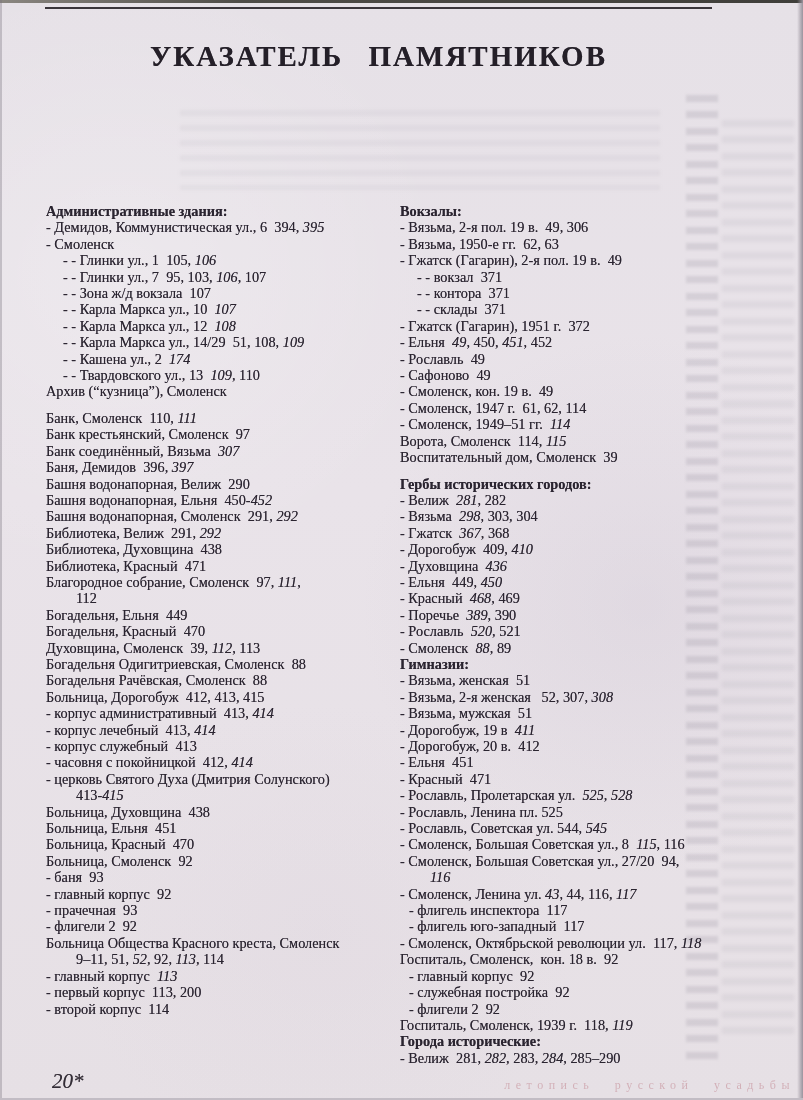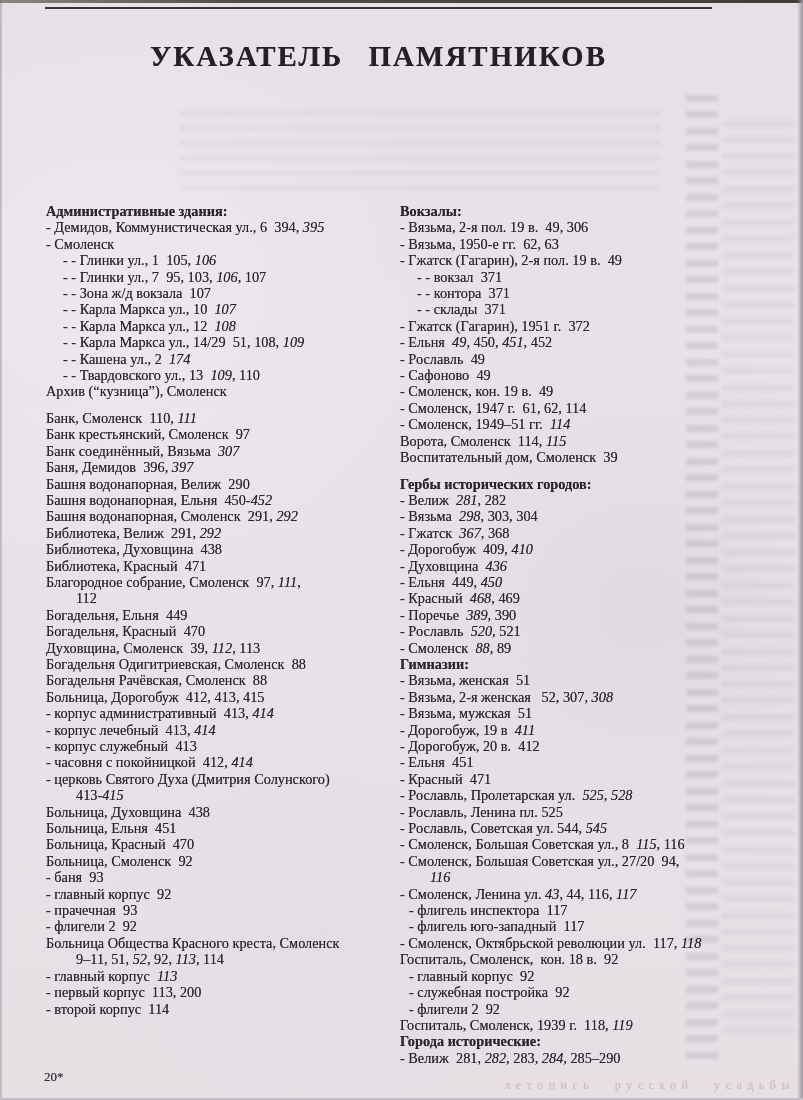--- a/index.html
+++ b/index.html
@@ -32,22 +32,22 @@
   .col-left{width:354px;}
   .col-right{width:359px;}
   .line{white-space:pre;font-size:14.3px;line-height:16.4px;
     text-shadow:0 0 0.4px rgba(42,36,48,0.65);}
   .line i{font-style:italic;}
   .line.bold{font-weight:bold;}
   .line.blank{height:10px;}
   .ind1{padding-left:17px;}
   .ind2{padding-left:30px;}
   .ind3{padding-left:9px;}
-  .footer-left{position:absolute;left:44px;top:1069px;font-size:13px;color:#332d36;
-    text-shadow:0 0 0.4px rgba(51,45,54,0.6);}
+  .footer-left{position:absolute;left:52px;top:1069px;font-size:21px;color:#332d36;
+    text-shadow:0 0 0.4px rgba(51,45,54,0.6);font-style:italic;}
   .footer-right{position:absolute;right:8px;top:1078px;font-size:12px;
     letter-spacing:5.5px;word-spacing:12px;color:var(--accent,rgba(186,116,128,0.6));
     opacity:0.75;}
   .ghost-a{position:absolute;left:686px;top:95px;width:32px;height:970px;
     background:repeating-linear-gradient(180deg,rgba(95,88,108,0.14) 0px,rgba(95,88,108,0.14) 7px,rgba(0,0,0,0) 7px,rgba(0,0,0,0) 16.5px);
     filter:blur(1.4px);}
   .ghost-b{position:absolute;left:722px;top:120px;width:72px;height:920px;
     background:repeating-linear-gradient(180deg,rgba(100,92,110,0.07) 0px,rgba(100,92,110,0.07) 7px,rgba(0,0,0,0) 7px,rgba(0,0,0,0) 16.5px);
     filter:blur(1.6px);}
   .ghost-c{position:absolute;left:180px;top:110px;width:480px;height:80px;

